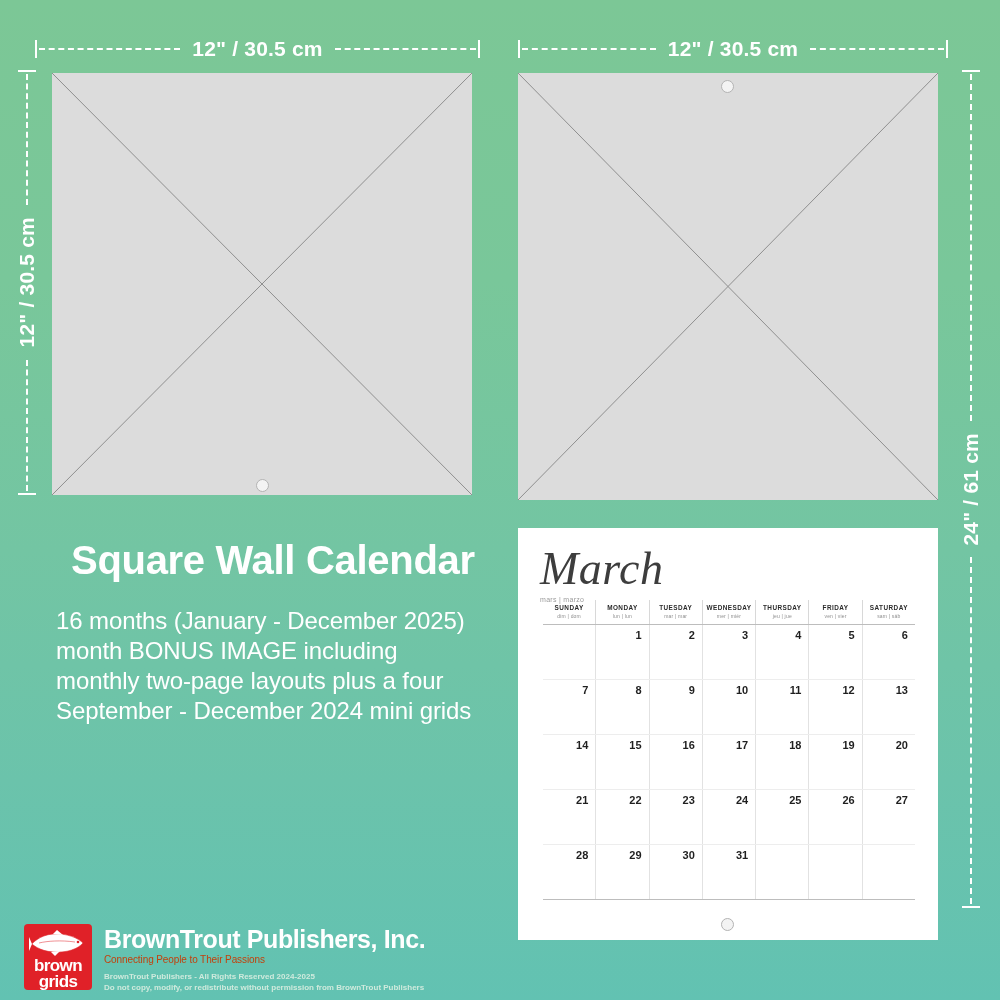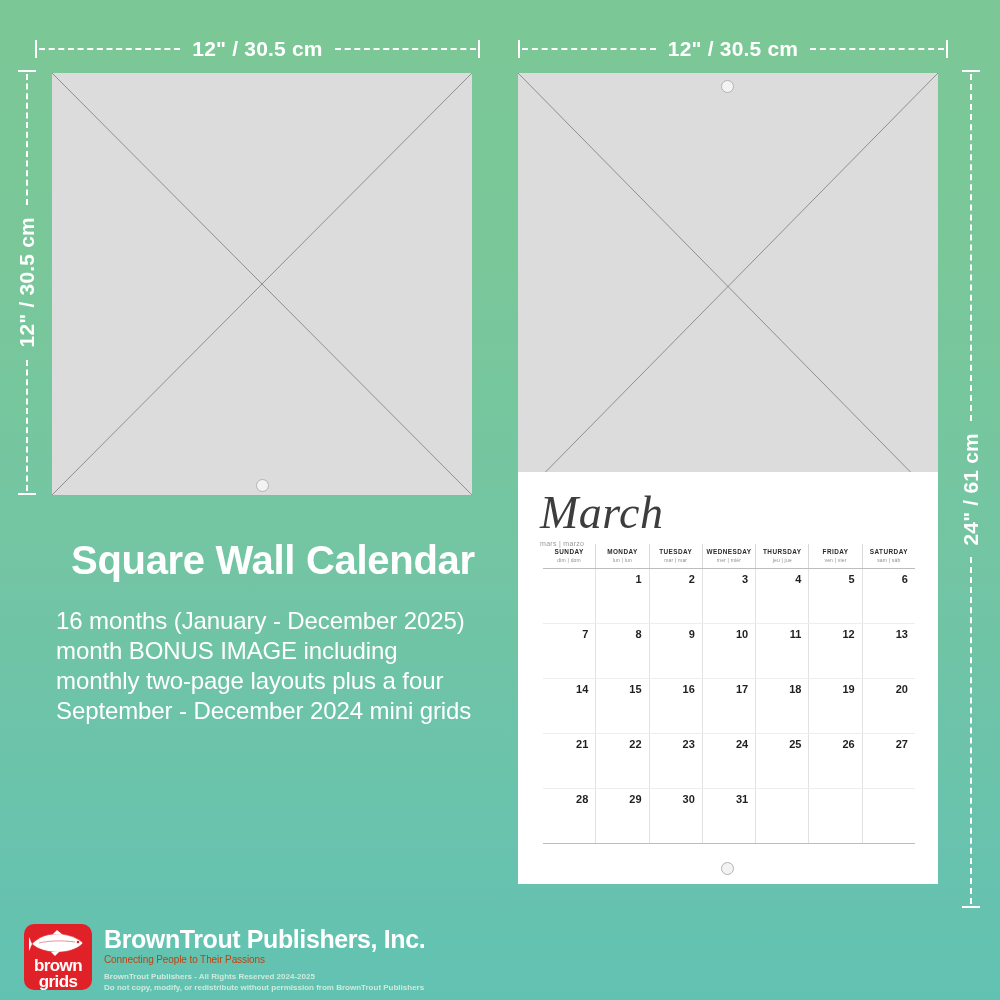--- a/index.html
+++ b/index.html
@@ -73,21 +73,21 @@
   }
   .blurb {
     position:absolute; color:#ffffff; font-size:24px; line-height:1.25;
     letter-spacing:-.1px;
   }
 
   
   .footer { position:absolute; left:0; bottom:0; width:1000px; height:86px; }
   .logo {
     position:absolute; left:24px; top:10px; width:68px; height:66px;
-    background:#e02128; border-radius:10px; overflow:hidden;
+    background:#e02128; border-radius:4px; overflow:hidden;
   }
   .logo .fish { position:absolute; left:5px; top:6px; width:58px; height:26px; }
   .logo .w1, .logo .w2 {
     position:absolute; left:0; width:68px; text-align:center; color:#fff;
     font-weight:bold; font-size:17px; letter-spacing:-.6px; line-height:1;
   }
   .logo .w1 { top:33px; }
   .logo .w2 { top:49px; }
 
   .brand { position:absolute; left:104px; top:12px; }
@@ -139,21 +139,21 @@
 <div class="hole" style="left:256px; top:479px;"></div>
 
 <div class="panel" style="left:518px; top:73px; width:420px; height:427px;">
   <svg viewBox="0 0 420 427" preserveAspectRatio="none">
     <line x1="0" y1="0" x2="420" y2="427" stroke="#8f8f8f" stroke-width="1"></line>
     <line x1="420" y1="0" x2="0" y2="427" stroke="#8f8f8f" stroke-width="1"></line>
   </svg>
 </div>
 <div class="hole" style="left:721px; top:80px;"></div>
 
-<div class="calpage" style="left:518px; top:472px; width:420px; height:412px;">
+<div class="calpage" style="left:518px; top:528px; width:420px; height:412px;">
 
   <div style="position:absolute; left:22px; top:18px;">
     <div class="cal-month">March</div>
     <div class="cal-sub">mars | marzo</div>
   </div>
 
   <div style="position:absolute; left:25px; top:72px; width:372px; height:305px;">
     <div class="grid-head" id="day-head">
         <div class="dayhead">
           <div class="dn">SUNDAY</div>

